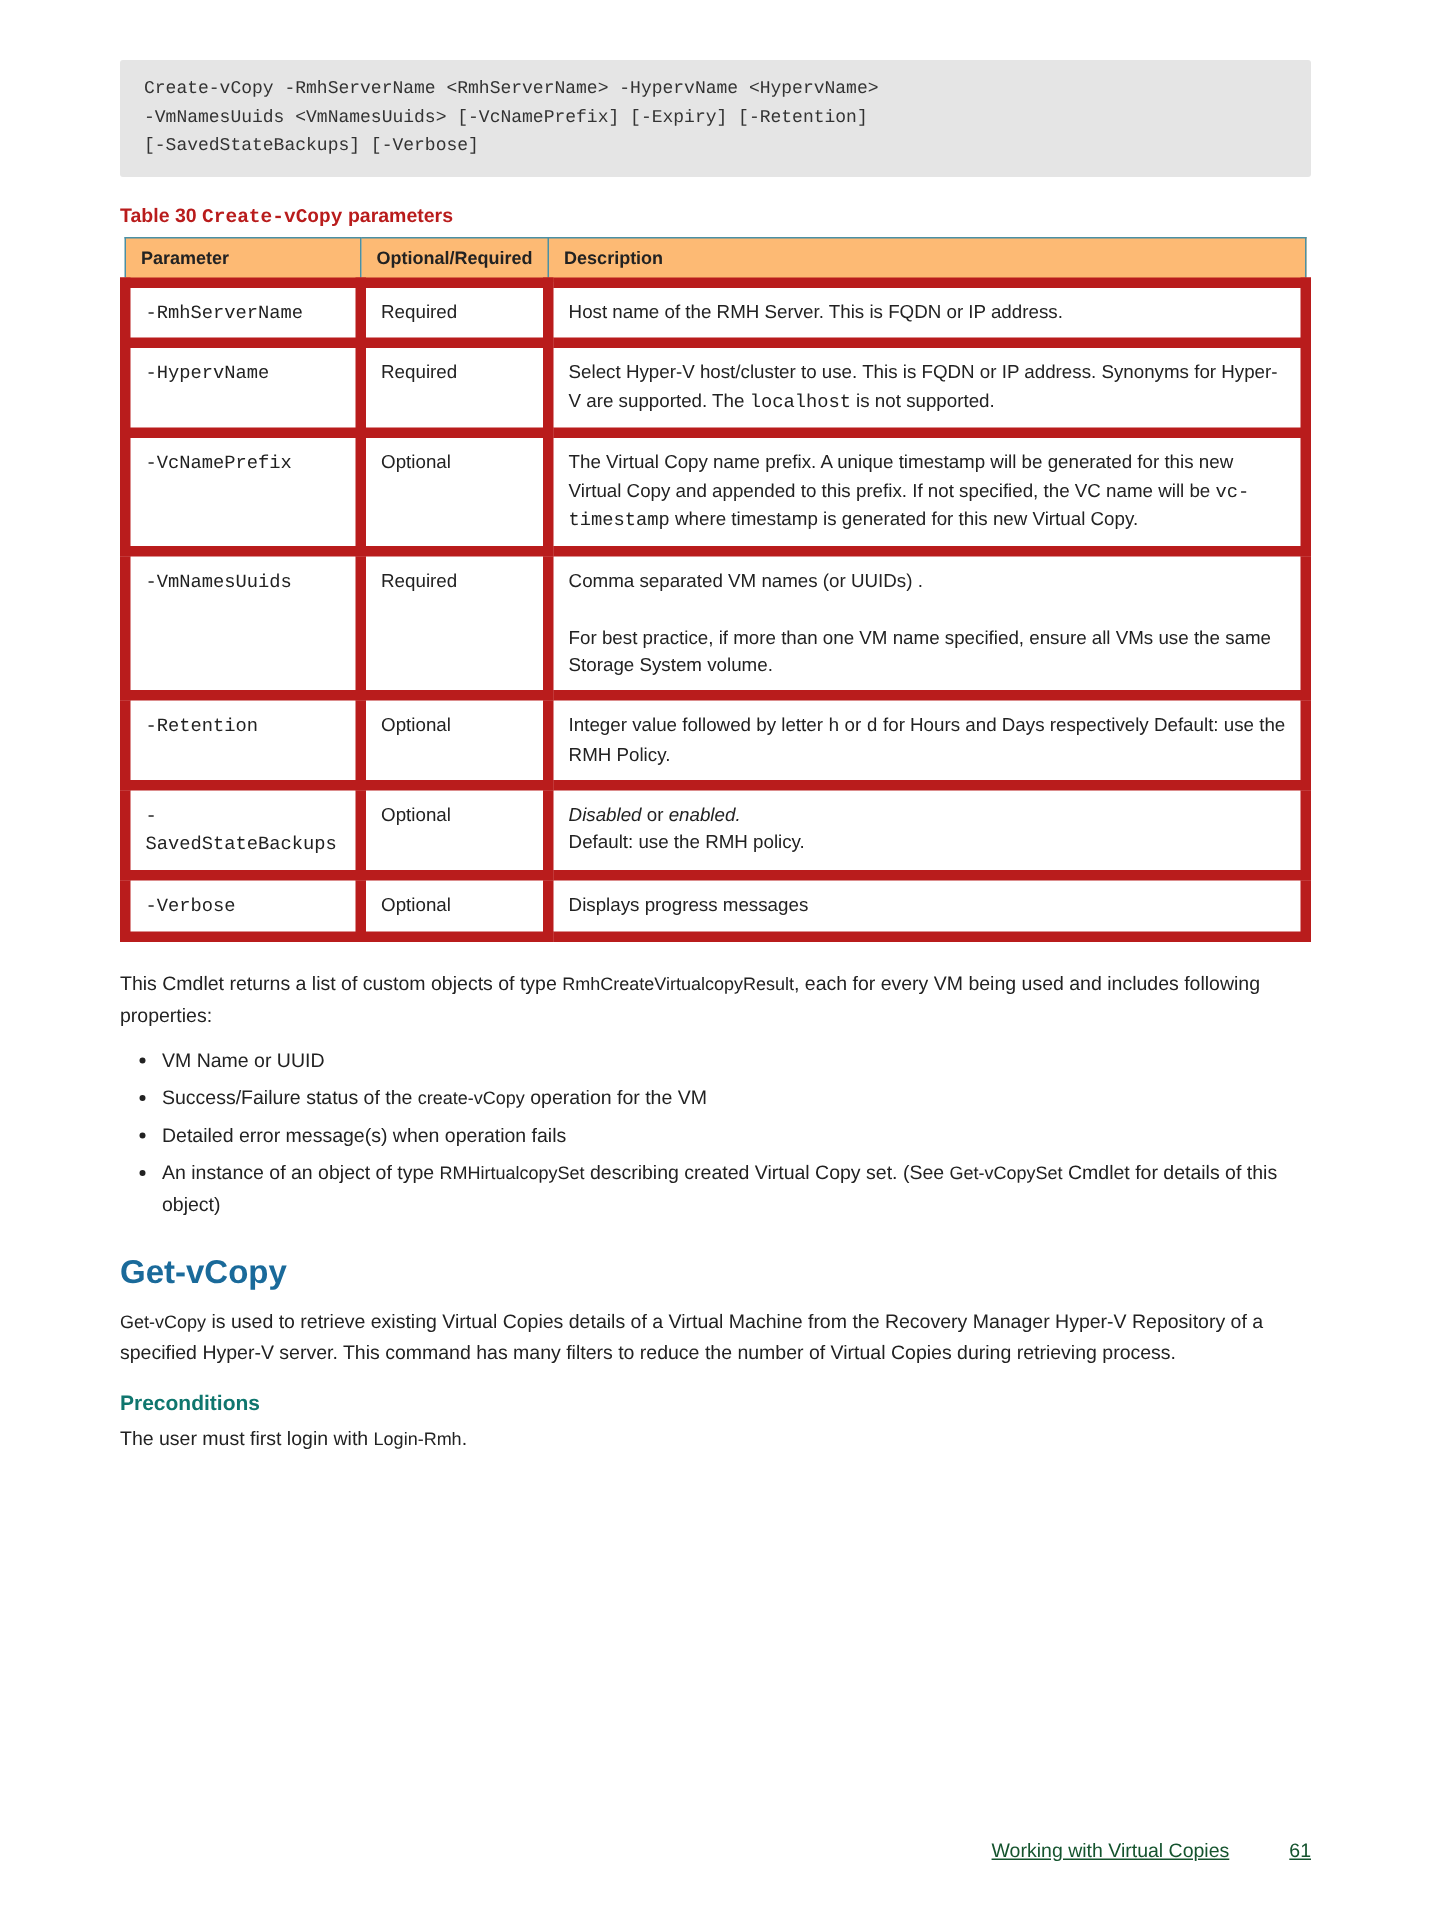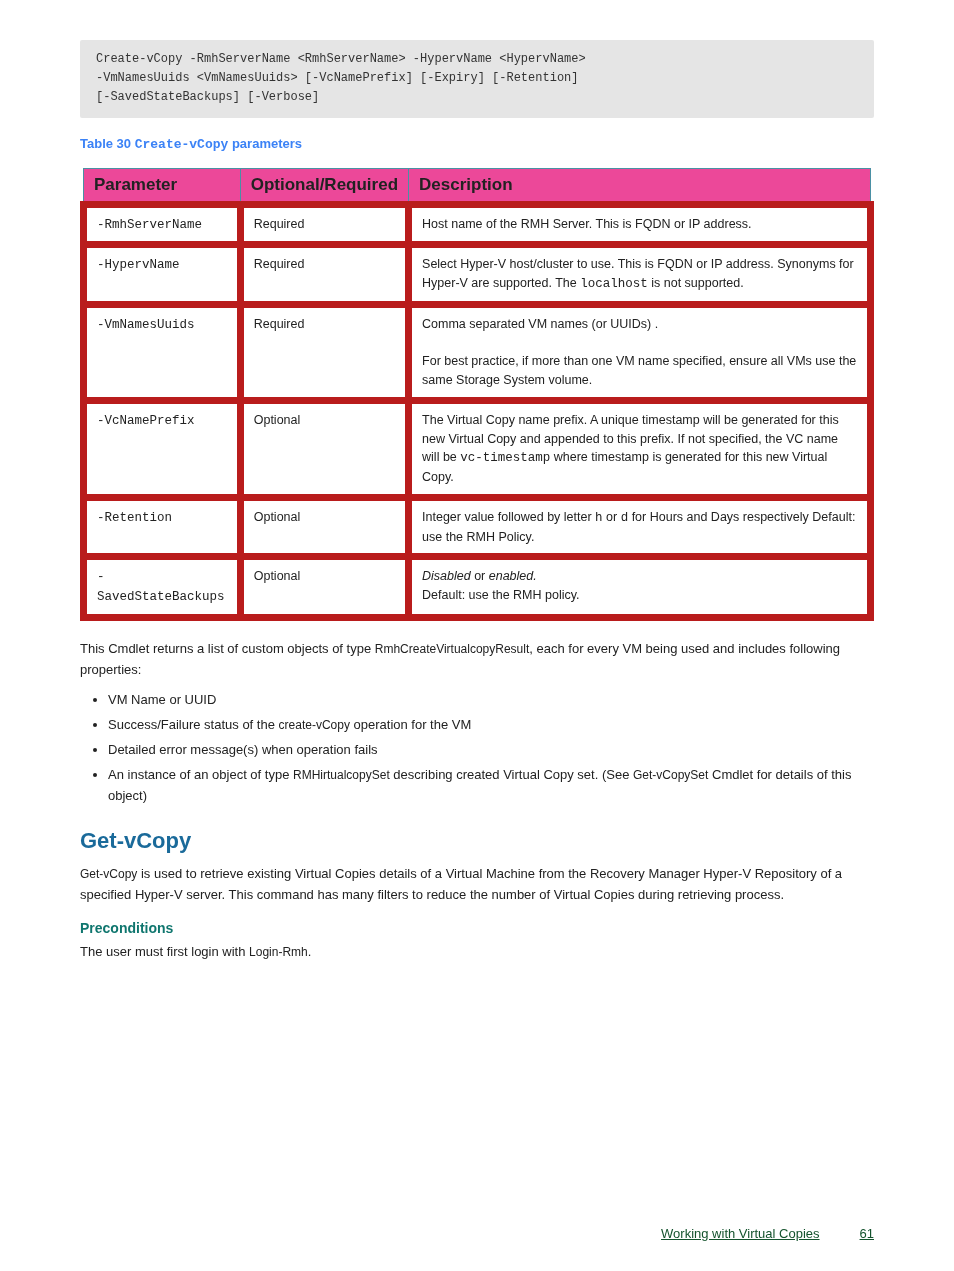--- a/index.html
+++ b/index.html
@@ -18,38 +18,38 @@
       color: #333;
       background: #e5e5e5;
       padding: 10px 16px;
       margin-bottom: 18px;
       line-height: 1.6;
       border-radius: 2px;
     }
     .table-title {
       font-size: 13px;
       font-weight: bold;
-      color: #3b82f6;
-      margin-bottom: 16px;
+      color: #b91c1c;
+      margin-bottom: 6px;
     }
     .table-title span.cmd {
       font-family: 'Courier New', Courier, monospace;
       font-weight: bold;
     }
     table {
       width: 100%;
       border-collapse: collapse;
       margin-bottom: 18px;
     }
     table th {
-      background: #ec4899;
+      background: #fdba74;
       border: 1px solid #4a90a4;
       padding: 6px 10px;
       font-weight: bold;
-      font-size: 17px;
+      font-size: 12px;
       text-align: left;
     }
     table td {
       border: 7px solid #b91c1c;
       padding: 7px 10px;
       font-size: 12.5px;
       vertical-align: top;
       line-height: 1.5;
     }
     table td .mono, table th .mono {
@@ -126,38 +126,43 @@
       <td><span class="mono">-RmhServerName</span></td>
       <td>Required</td>
       <td>Host name of the RMH Server. This is FQDN or IP address.</td>
     </tr>
     <tr>
       <td><span class="mono">-HypervName</span></td>
       <td>Required</td>
       <td>Select Hyper-V host/cluster to use. This is FQDN or IP address. Synonyms for Hyper-V are supported. The <span class="mono">localhost</span> is not supported.</td>
     </tr>
     <tr>
+      <td><span class="mono">-VcNamePrefix</span></td>
+      <td>Optional</td>
+      <td>The Virtual Copy name prefix. A unique timestamp will be generated for this new Virtual Copy and appended to this prefix. If not specified, the VC name will be <span class="mono">vc-timestamp</span> where timestamp is generated for this new Virtual Copy.</td>
+    </tr>
+    <tr>
       <td><span class="mono">-VmNamesUuids</span></td>
       <td>Required</td>
       <td>Comma separated VM names (or UUIDs) .<br><br>For best practice, if more than one VM name specified, ensure all VMs use the same Storage System volume.</td>
-    </tr>
-    <tr>
-      <td><span class="mono">-VcNamePrefix</span></td>
-      <td>Optional</td>
-      <td>The Virtual Copy name prefix. A unique timestamp will be generated for this new Virtual Copy and appended to this prefix. If not specified, the VC name will be <span class="mono">vc-timestamp</span> where timestamp is generated for this new Virtual Copy.</td>
     </tr>
     <tr>
       <td><span class="mono">-Retention</span></td>
       <td>Optional</td>
       <td>Integer value followed by letter <span class="mono">h</span> or <span class="mono">d</span> for Hours and Days respectively Default: use the RMH Policy.</td>
     </tr>
     <tr>
       <td><span class="mono">-SavedStateBackups</span></td>
       <td>Optional</td>
       <td><span class="desc-italic">Disabled</span> or <span class="desc-italic">enabled.</span><br>Default: use the RMH policy.</td>
+    </tr>
+    <tr>
+      <td><span class="mono">-Verbose</span></td>
+      <td>Optional</td>
+      <td>Displays progress messages</td>
     </tr>
   </tbody>
 </table>
 
 <p class="body-text">
   This Cmdlet returns a list of custom objects of type <span class="inline-code">RmhCreateVirtualcopyResult</span>, each for every VM being used and includes following properties:
 </p>
 
 <ul class="bullet-list">
   <li>VM Name or UUID</li>

